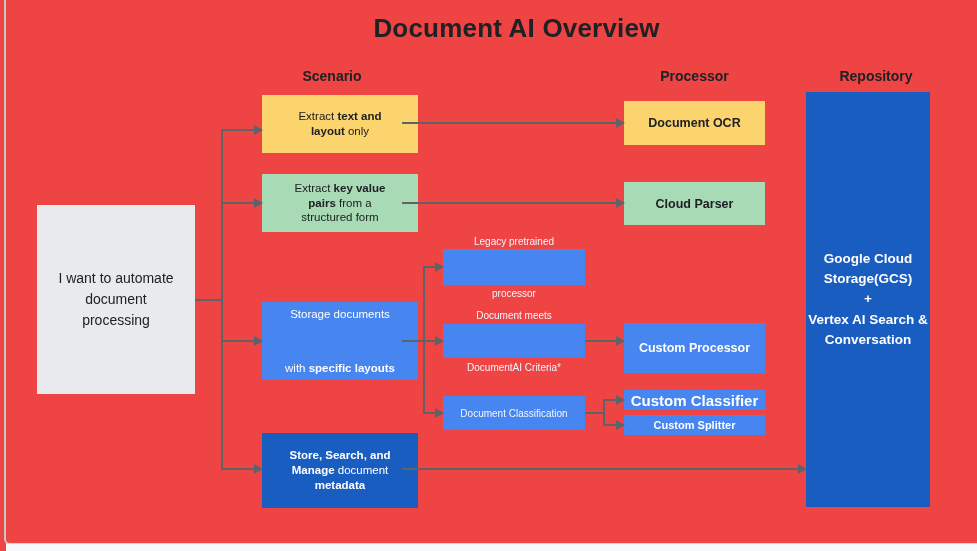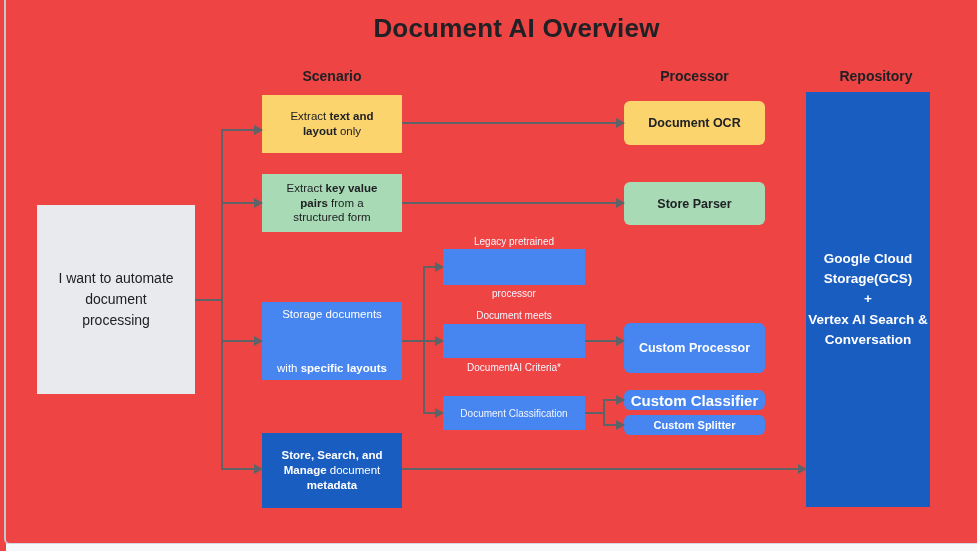--- a/index.html
+++ b/index.html
@@ -27,30 +27,30 @@
     position:absolute;display:flex;flex-direction:column;justify-content:center;
     align-items:center;text-align:center;box-sizing:border-box;
   }
   .node .ln{width:100%;}
   .gray-node{left:37px;top:205px;width:158px;height:189px;background:#E9EAEE;
     color:#202124;font-size:14px;line-height:1.5;}
   .yellow{background:#FBD46E;color:#202124;}
   .green{background:#A8DAB5;color:#202124;}
   .blue{background:#4785F0;color:#ffffff;gap:39px;}
   .darkblue{background:#1A5DC0;color:#ffffff;}
-  .s-box{left:262px;width:140px;font-size:11.5px;line-height:1.3;}
+  .s-box{left:262px;width:156px;font-size:11.5px;line-height:1.3;}
   .s1{top:95px;height:58px;}
   .s2{top:174px;height:58px;}
   .s3{top:302px;height:78px;}
   .s4{top:433px;height:75px;}
   .m-box{left:443px;width:142px;font-size:10px;line-height:1.3;color:#f2f6ff;}
   .m1{top:249px;height:36px;}
   .m2{top:324px;height:34px;}
   .m3{top:396px;height:34px;}
-  .p-box{left:624px;width:141px;font-weight:700;font-size:12.5px;border-radius:6px;}
+  .p-box{left:624px;width:141px;font-weight:700;font-size:12.5px;}
   .p1{top:101px;height:44px;}
   .p2{top:182px;height:43px;}
   .p3{top:323px;height:50px;}
   .p4{top:390px;height:20px;font-size:15px;}
   .p5{top:415px;height:20px;font-size:11px;}
   .repo-box{left:806px;top:92px;width:124px;height:415px;font-weight:700;
     font-size:13.5px;line-height:1.5;}
   .hl,.vl{position:absolute;background:#5F6368;}
   .hl{height:2px;}
   .vl{width:2px;}
@@ -105,21 +105,21 @@
     </div>
   <div class="node m-box m2 blue">
       <div class="ln"><span>Document meets</span></div>
       <div class="ln"><span>DocumentAI Criteria*</span></div>
     </div>
   <div class="node m-box m3 blue">
       <div class="ln"><span>Document Classification</span></div>
     </div>
 
   <div class="node p-box p1 yellow">Document OCR</div>
-  <div class="node p-box p2 green">Store Parser</div>
+  <div class="node p-box p2 green">Cloud Parser</div>
   <div class="node p-box p3 blue">Custom Processor</div>
   <div class="node p-box p4 blue">Custom Classifier</div>
   <div class="node p-box p5 blue">Custom Splitter</div>
 
   <div class="node repo-box darkblue">
       <div class="ln"><span>Google Cloud</span></div>
       <div class="ln"><span>Storage(GCS)</span></div>
       <div class="ln"><span>+</span></div>
       <div class="ln"><span>Vertex AI Search &amp;</span></div>
       <div class="ln"><span>Conversation</span></div>

